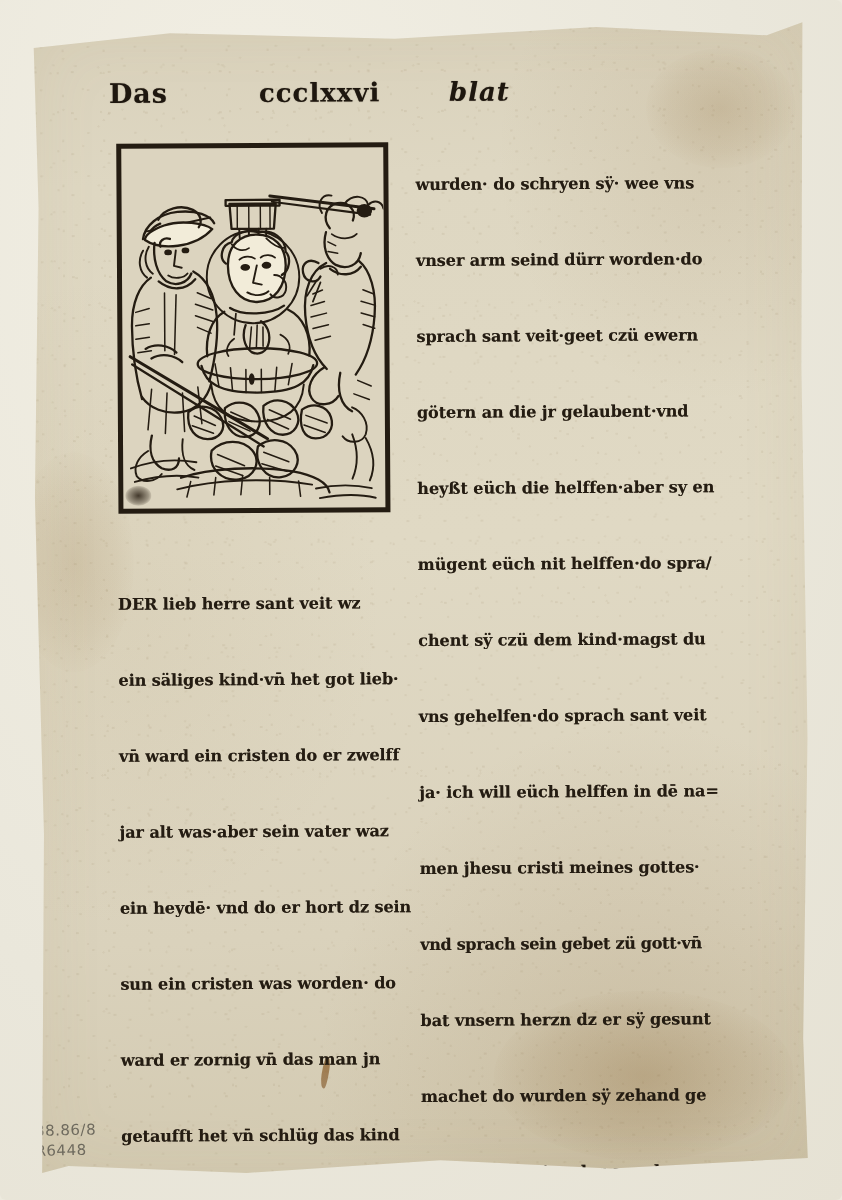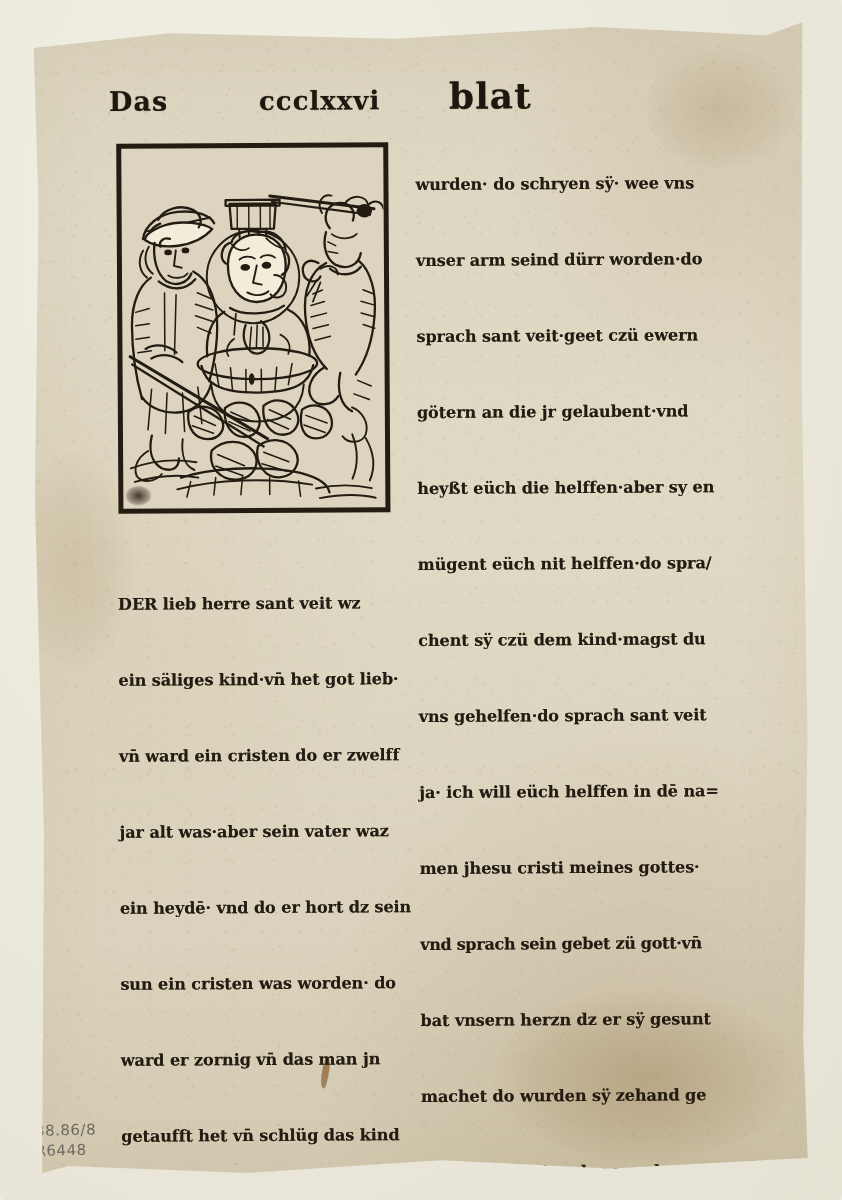--- a/index.html
+++ b/index.html
@@ -84,21 +84,21 @@
   
   .runhead{
     position:absolute;left:78px;top:58px;width:600px;
     display:flex;align-items:baseline;
     font-size:26px;line-height:1;
     color:#1e170f;
     text-shadow:0 0 1px rgba(40,28,14,.5);
   }
   .runhead .rh-das{width:150px;font-size:27px;letter-spacing:1px;}
   .runhead .rh-folio{width:190px;font-size:26px;letter-spacing:1px;}
-  .runhead .rh-blat{font-size:36px;letter-spacing:1px;}
+  .runhead .rh-blat{font-size:26px;letter-spacing:1px;font-style:italic;}
 
   
   .woodcut{
     position:absolute;left:85px;top:122px;width:272px;height:370px;
     border:5px solid #241c12;
     background:#dcd4bf;
     box-sizing:border-box;
     overflow:hidden;
   }
   .woodcut svg{display:block;width:100%;height:100%;}

